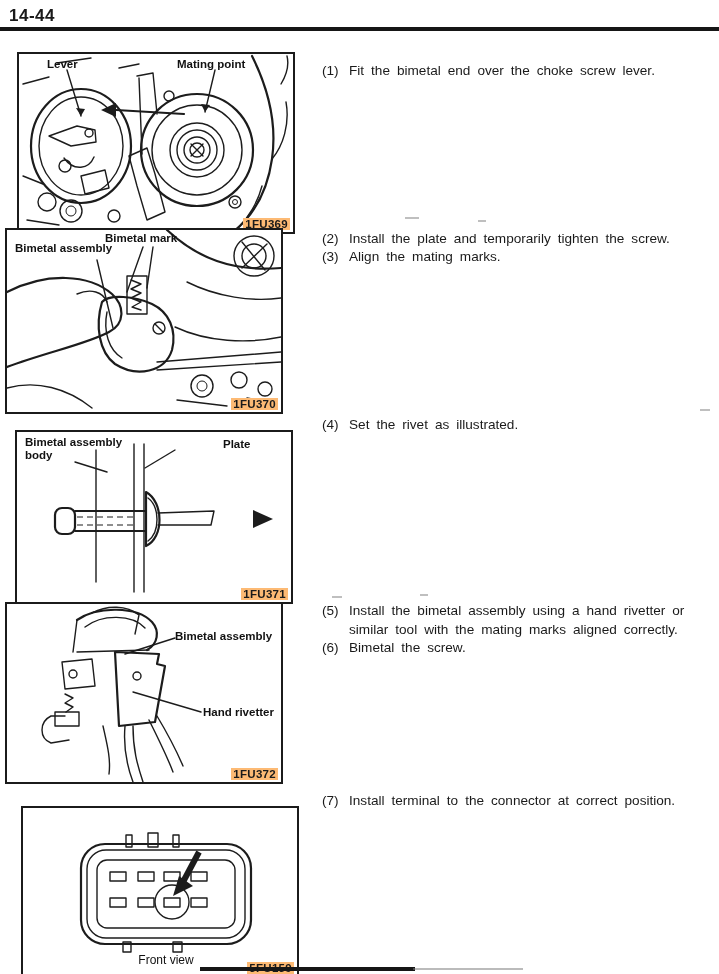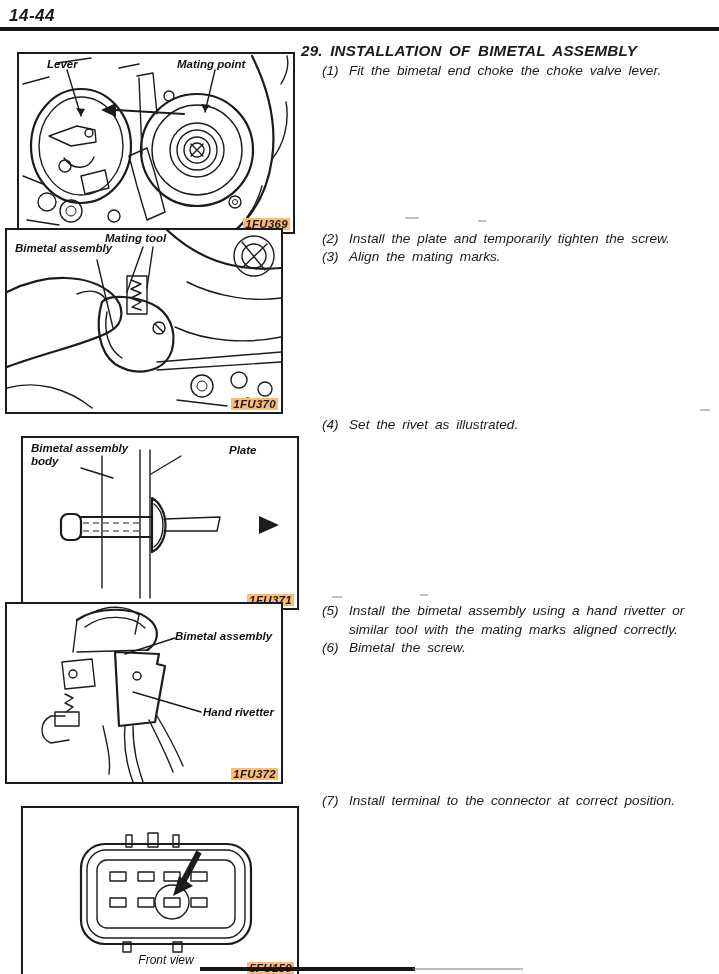--- a/index.html
+++ b/index.html
@@ -1,18 +1,18 @@
 <!DOCTYPE html>
 <html><head>
 <meta charset="utf-8">
 <style>
   html,body{margin:0;padding:0;background:#e8e8e4;}
   .page{position:relative;width:719px;height:974px;background:#ffffff;
         font-family:"Liberation Sans", sans-serif;color:#1a1a1a;overflow:hidden;
-        margin:0 auto;font-style:italic;}
+        margin:0 auto;}
   
   .pagenum{position:absolute;left:9px;top:6px;font-size:17px;font-weight:bold;letter-spacing:.5px;}
   .htitle{position:absolute;left:0;right:0;top:9px;text-align:center;font-size:15.5px;font-weight:bold;
           word-spacing:4px;letter-spacing:.3px;}
   .hrule{position:absolute;left:0;top:27px;width:719px;height:4px;background:#161616;}
   
   .fig{position:absolute;left:5px;width:278px;border:2px solid #1b1b1b;background:#fff;box-sizing:border-box;}
   .fig svg{display:block;width:100%;height:100%;}
   .fig-label{position:absolute;font-size:11.5px;font-weight:bold;line-height:12.5px;color:#111;}
   .fig-code{position:absolute;right:3px;bottom:2px;font-size:11.5px;font-weight:bold;
@@ -100,25 +100,25 @@
       <path class="ln" d="M235,12 L258,40 M260,14 L235,38"></path>
       <path class="ln" d="M180,52 C210,67 245,72 274,68 M168,97 C200,112 240,114 274,107"></path>
       <path class="ln" d="M150,132 L274,122 M150,140 L274,132"></path>
       <circle class="ln" cx="195" cy="156" r="11"></circle>
         <circle class="thin" cx="195" cy="156" r="5"></circle>
       <circle class="ln" cx="232" cy="150" r="8"></circle>
       <circle class="ln" cx="258" cy="159" r="7"></circle>
       <path class="ln" d="M170,170 L220,176 M240,168 L270,174"></path>
     </svg>
     <span class="fig-label" style="left:8px;top:12px;">Bimetal assembly</span>
-    <span class="fig-label" style="left:98px;top:2px;">Mating tool</span>
+    <span class="fig-label" style="left:98px;top:2px;">Bimetal mark</span>
     <span class="fig-code">1FU370</span>
   </figure>
 
-  <figure class="fig" style="top:420px;height:174px;margin:16px;">
+  <figure class="fig" style="top:420px;height:174px;margin:10px;">
     <svg viewBox="0 0 274 170">
       <line class="ln" x1="79" y1="18" x2="79" y2="150"></line>
       <line class="ln" x1="117" y1="12" x2="117" y2="160"></line>
       <line class="ln" x1="127" y1="12" x2="127" y2="160"></line>
       <path class="ln" d="M58,30 L90,40"></path>
       <path class="ln" d="M158,18 L128,36"></path>
       <rect class="ln2" x="38" y="76" width="20" height="26" rx="7"></rect>
       <path class="ln2" d="M58,79 L128,79 M58,99 L128,99"></path>
       <path class="thin" stroke-dasharray="6,4" d="M60,85 L116,85 M60,93 L116,93"></path>
       <path class="ln2" d="M129,60 C147,70 147,106 129,114 L129,60 Z"></path>
@@ -173,25 +173,24 @@
       <rect class="ln" x="141" y="90" width="16" height="9"></rect>
       <rect class="ln" x="168" y="90" width="16" height="9"></rect>
       <circle class="ln" cx="149" cy="94" r="17"></circle>
       <line x1="176" y1="44" x2="160" y2="74" stroke="#1c1c1c" stroke-width="6"></line>
       <polygon class="blk" points="150,88 156,68 170,78"></polygon>
     </svg>
     <span class="fig-label" style="left:88px;top:146px;width:110px;text-align:center;font-weight:normal;font-size:12px;">Front view</span>
     <span class="fig-code">5FU159</span>
   </figure>
 
-  <h2 class="sec-heading" style="margin:0;">29. INSTALLATION OF BIMETAL ASSEMBLY</h2>
 
   <div class="step" style="top:62px;">
     <span class="num">(1)</span>
-    <span class="txt">Fit the bimetal end choke the choke valve lever.</span>
+    <span class="txt">Fit the bimetal end over the choke screw lever.</span>
   </div>
 
   <div class="step" style="top:230px;">
     <span class="num">(2)</span>
     <span class="txt">Install the plate and temporarily tighten the screw.</span>
   </div>
   <div class="step" style="top:248px;">
     <span class="num">(3)</span>
     <span class="txt">Align the mating marks.</span>
   </div>

